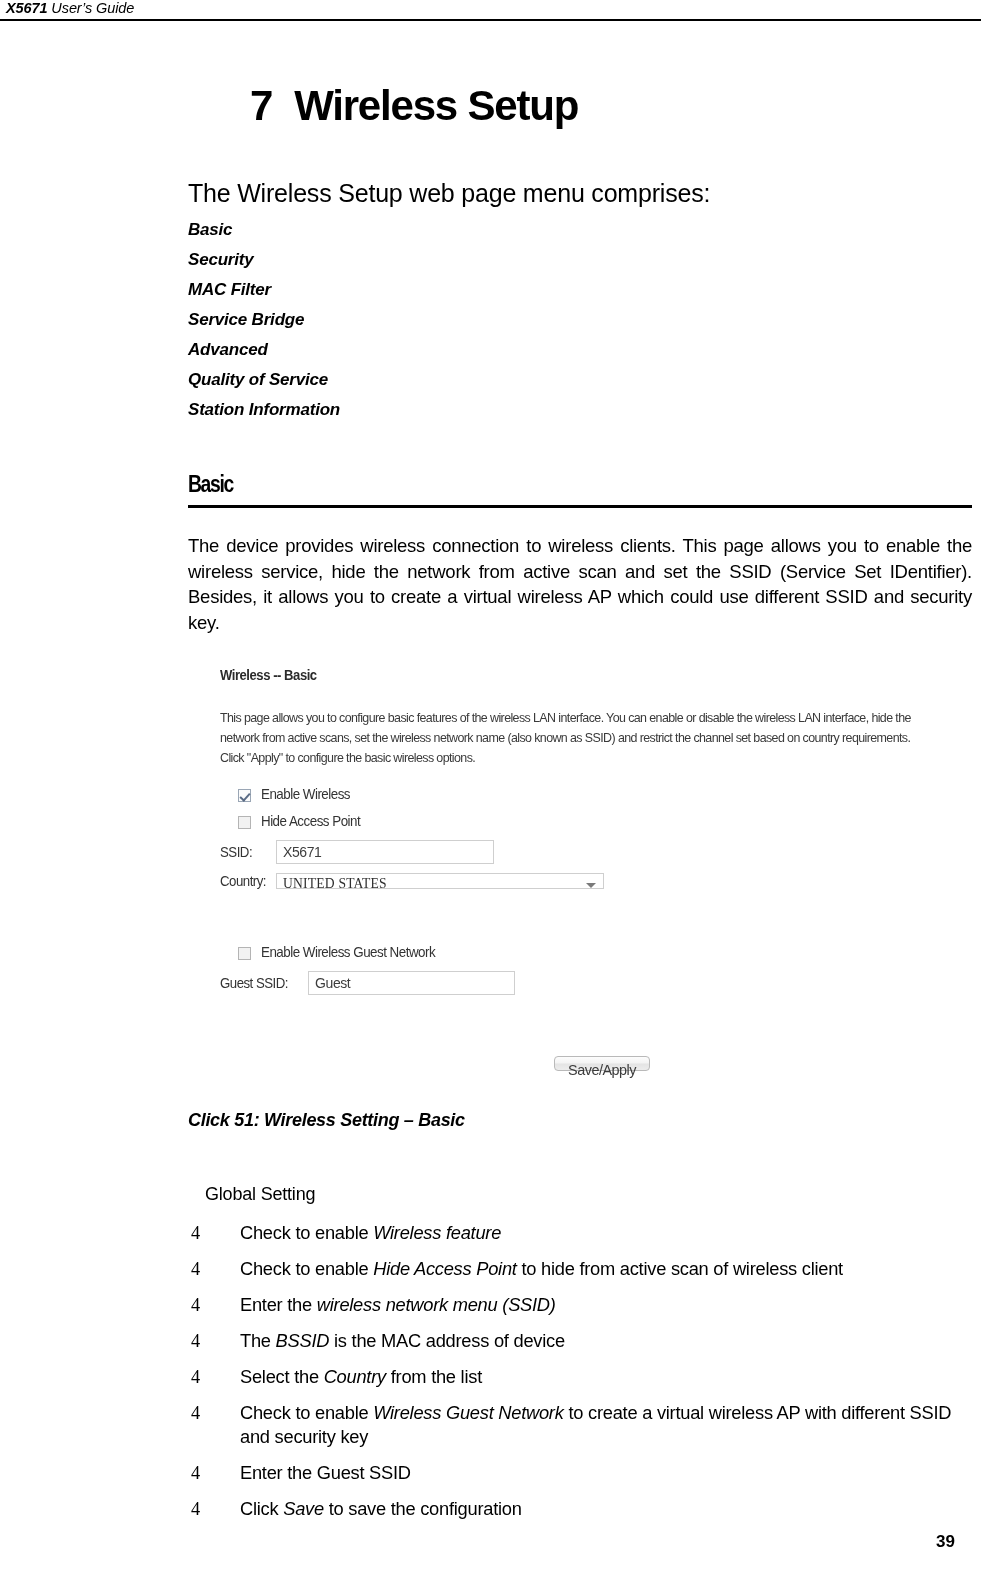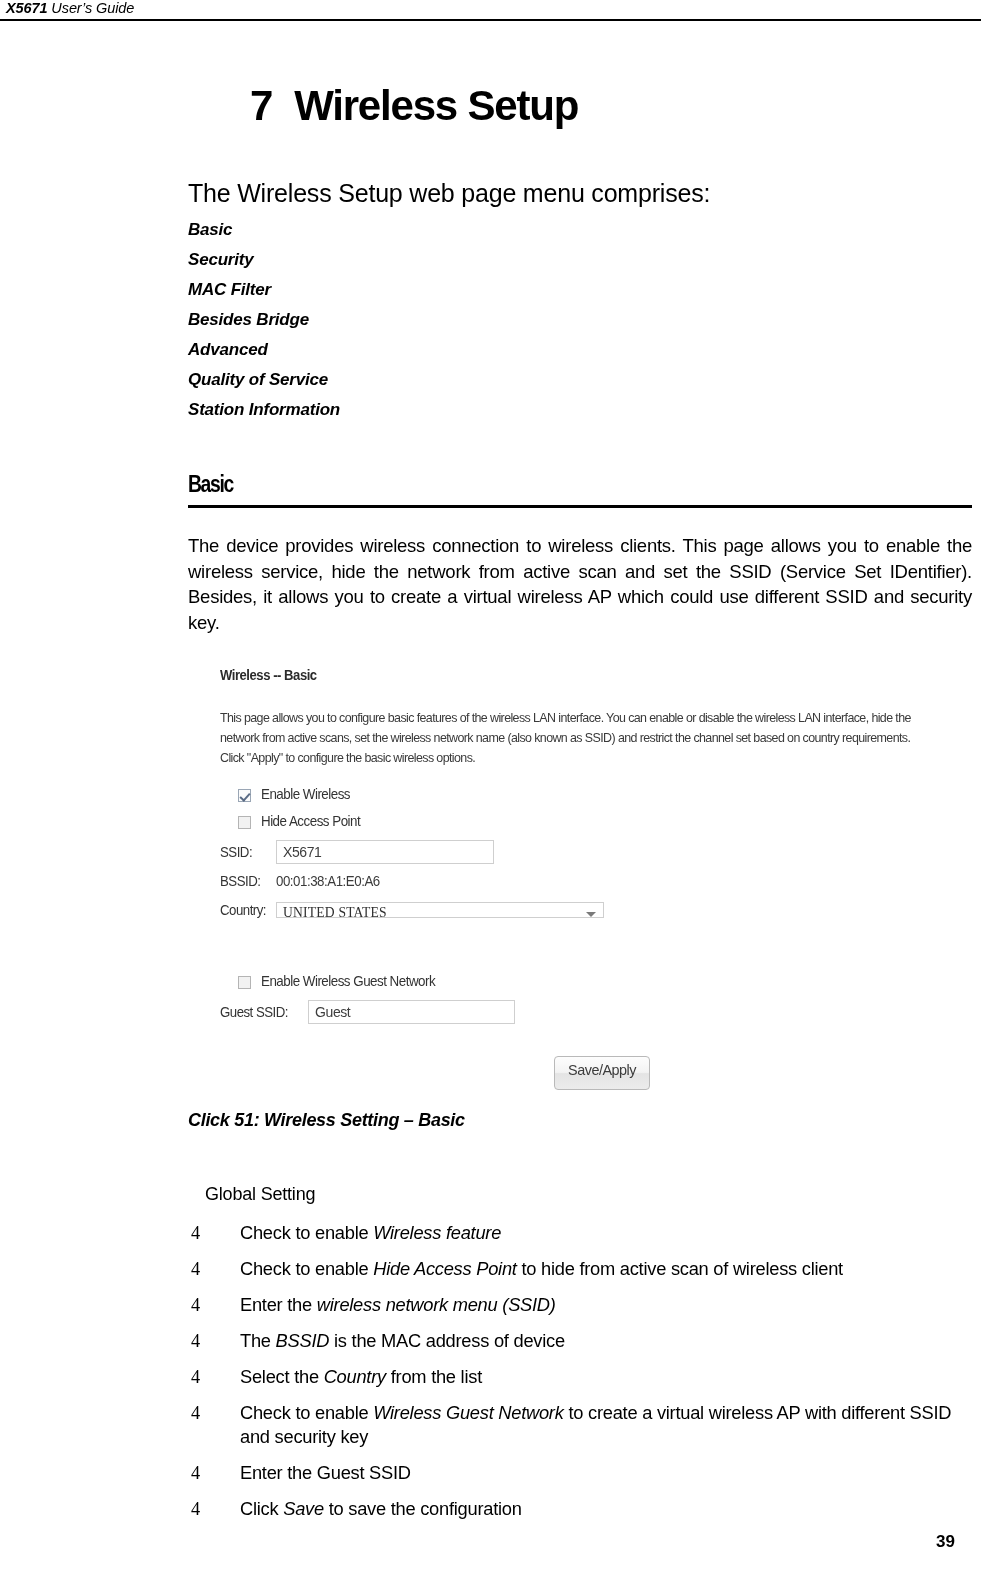--- a/index.html
+++ b/index.html
@@ -283,21 +283,21 @@
     transform: scaleX(0.93);
     transform-origin: left center;
     vertical-align: middle;
   }
 
   .save-btn {
     position: absolute;
     left: 334px;
     top: 398px;
     width: 96px;
-    height: 34px;
+    height: 15px;
     box-sizing: border-box;
     border: 1px solid #b9b9b9;
     border-radius: 4px;
     background: linear-gradient(to bottom, #fdfdfd 0%, #f3f3f3 48%, #e4e4e4 52%, #ececec 100%);
     text-align: center;
     font-size: 14.4px;
     color: #3b3b3b;
     line-height: 26px;
     letter-spacing: -0.5px;
   }
@@ -372,21 +372,21 @@
   <div class="chapter-title">
     <span class="chap-num">7</span><span class="chap-name">Wireless Setup</span>
   </div>
 
   <div class="intro-line">The Wireless Setup web page menu comprises:</div>
 
   <div class="menu-list">
     <div class="menu-item">Basic</div>
     <div class="menu-item">Security</div>
     <div class="menu-item">MAC Filter</div>
-    <div class="menu-item">Besides Bridge</div>
+    <div class="menu-item">Service Bridge</div>
     <div class="menu-item">Advanced</div>
     <div class="menu-item">Quality of Service</div>
     <div class="menu-item">Station Information</div>
   </div>
 
   <div class="section-heading">
     <div class="sh-text">Basic</div>
     <div class="sh-rule"></div>
   </div>
 
@@ -407,23 +407,20 @@
       </div>
 
       <div class="ui-row ui-check-row">
         <span class="chk"></span><span class="chk-label">Hide Access Point</span>
       </div>
 
       <div class="ui-row" style="height:31px;">
         <span class="fld-label" style="width:56px;">SSID:</span><span class="txtbox" style="width:218px;">X5671</span>
       </div>
 
-      <div class="ui-row" style="height:29px;">
-        <span class="fld-label" style="width:56px;">BSSID:</span><span class="ui-static-val">00:01:38:A1:E0:A6</span>
-      </div>
 
       <div class="ui-row" style="height:31px;">
         <span class="fld-label" style="width:56px;">Country:</span><span class="selbox" style="width:328px;">
           <span class="sel-val">UNITED STATES</span>
           <span class="sel-arrow"></span>
         </span>
       </div>
 
       <div style="height:42px;"></div>
 

